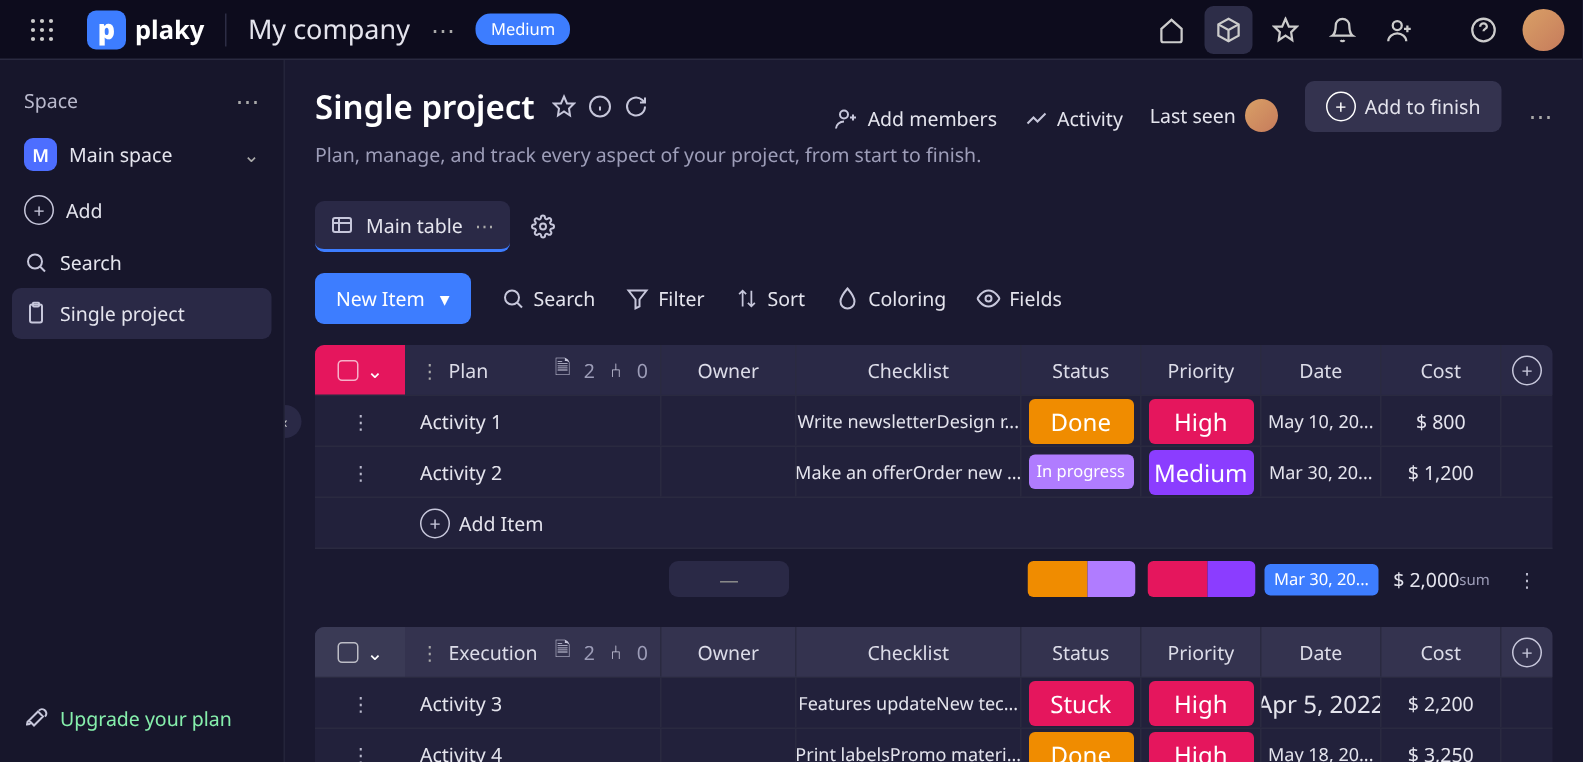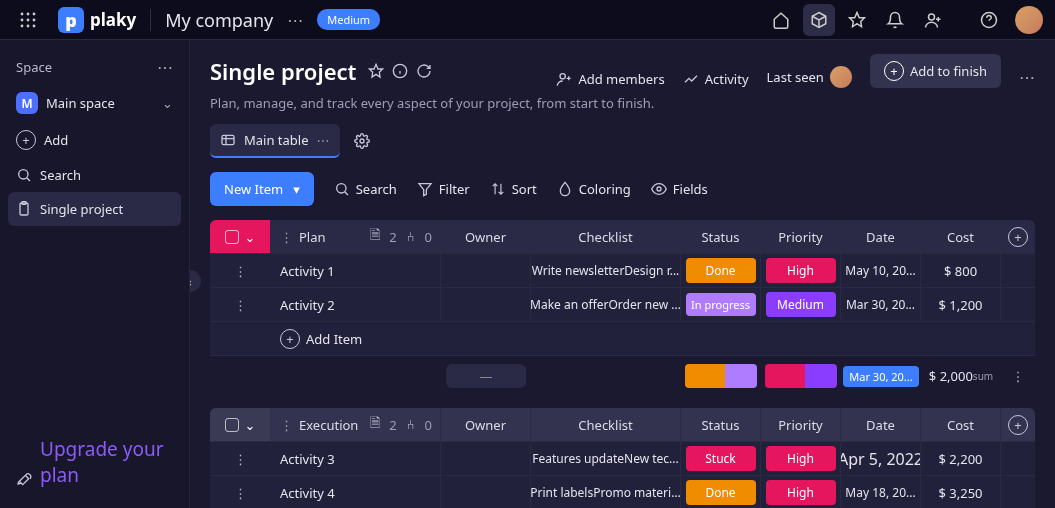--- a/index.html
+++ b/index.html
@@ -15,53 +15,53 @@
 .topbar .right{margin-left:auto;display:flex;align-items:center;gap:6px}
 .icon-btn{width:32px;height:32px;display:flex;align-items:center;justify-content:center;border-radius:6px;color:#ccc;cursor:pointer}
 .icon-btn.active{background:#2d2d48}
 .avatar{width:28px;height:28px;border-radius:50%;background:linear-gradient(135deg,#d9a066,#c67b5c);margin-left:4px}
 .shell{display:flex;height:calc(508px - 40px)}
 .sidebar{width:190px;background:#17162b;padding:10px 8px;display:flex;flex-direction:column;border-right:1px solid #24243a}
 .side-head{display:flex;justify-content:space-between;align-items:center;padding:6px 8px;color:#b9b9cc;font-size:13px}
 .side-row{display:flex;align-items:center;gap:8px;padding:8px;border-radius:6px;cursor:pointer;color:#e4e4ed}
 .side-row.sel{background:#2a2946}
 .space-badge{width:22px;height:22px;border-radius:6px;background:#4d6eff;color:#fff;font-size:12px;display:flex;align-items:center;justify-content:center;font-weight:600}
-.side-foot{margin-top:auto;display:flex;align-items:flex-end;gap:8px;padding:10px 8px;color:#8b5cf6;font-size:19px}
+.side-foot{margin-top:auto;display:flex;align-items:center;gap:8px;padding:10px 8px;color:#86efac;font-size:13px}
 .main{flex:1;overflow:auto;padding:14px 20px 0 20px;position:relative}
 .collapse-handle{position:absolute;left:-11px;top:230px;width:22px;height:22px;border-radius:50%;background:#2a2946;display:flex;align-items:center;justify-content:center;color:#ccc;font-size:11px}
 .title-row{display:flex;align-items:center;gap:12px}
 .title{font-size:22px;font-weight:600;color:#fff}
 .title-icons{display:flex;gap:8px}
 .title-right{margin-left:auto;display:flex;align-items:flex-end;gap:18px;color:#e4e4ed}
 .t-link{display:flex;align-items:center;gap:6px;cursor:pointer}
 .seen-avatar{width:22px;height:22px;border-radius:50%;background:linear-gradient(135deg,#d9a066,#c67b5c)}
 .add-board{background:#34334f;padding:7px 14px;border-radius:6px;display:flex;align-items:center;gap:6px}
 .subtitle{color:#9d9db8;margin-top:6px;font-size:13px}
-.view-row{display:flex;align-items:center;gap:14px;margin-top:12px}
+.view-row{display:flex;align-items:center;gap:14px;margin-top:22px}
 .view-chip{background:#2a2946;border-radius:6px;padding:7px 10px;display:flex;align-items:center;gap:8px;border-bottom:2px solid #3d7dff}
 .tool-row{display:flex;align-items:center;gap:20px;margin-top:14px;margin-bottom:14px}
 .new-item{background:#3d7dff;color:#fff;border-radius:6px;padding:8px 14px;display:flex;align-items:center;gap:10px;font-size:13px}
 .tool{display:flex;align-items:center;gap:6px;color:#e4e4ed;cursor:pointer}
 .board{display:flex;flex-direction:column;gap:12px}
 .grp{display:flex;flex-direction:column}
 .grid-row{display:grid;grid-template-columns:60px 1fr 90px 150px 80px 80px 80px 80px 34px;align-items:center;height:34px;border-bottom:1px solid #2a2a40}
 .grid-head{background:#2a2946;border-radius:6px 6px 0 0}
 .grid-head .cell{color:#dcdce8;font-size:13px}
 .cell{display:flex;align-items:center;justify-content:center;height:100%;border-right:1px solid #2a2a40;overflow:hidden;white-space:nowrap;font-size:13px;color:#e4e4ed}
 .cell.left{justify-content:flex-start;padding-left:10px;gap:6px}
 .cell.noborder{border-right:none}
 .sel-cell{background:#e5165d;display:flex;align-items:center;justify-content:center;gap:6px;height:100%;border-radius:6px 0 0 0}
 .sel-cell.gray{background:#3a3a55}
 .sel-box{width:14px;height:14px;border:1.5px solid #ffffffaa;border-radius:3px}
 .row-body{background:#22213b}
 .row-body .edge{width:6px;background:#e5165d;height:100%}
 .row-body.gray .edge{background:#58586f}
 .row-body .first{display:flex;align-items:center;gap:10px}
 .vdots{color:#b9b9cc;cursor:pointer;padding:0 8px}
-.pill{border-radius:4px;padding:4px 0;width:70px;text-align:center;font-size:12px;color:#fff}
+.pill{border-radius:4px;padding:4px 0;width:70px;text-align:center;font-size:16px;color:#fff}
 .status-done{background:#f08c00}
 .status-progress{background:#b07cff;color:#fff;font-size:11px}
 .status-stuck{background:#e5165d}
 .prio-high{background:#e5165d}
 .prio-med{background:#8b3dff}
 .date-pill{background:#3d7dff;color:#fff;border-radius:4px;padding:3px 6px;font-size:11px}
 .add-row{background:#22213b}
 .add-row .first{display:flex;align-items:center;gap:10px;padding-left:10px}
 .sum-row{height:40px;display:grid;grid-template-columns:60px 1fr 90px 150px 80px 80px 80px 80px 34px;align-items:center}
 .sum-row .cell{border:none}

